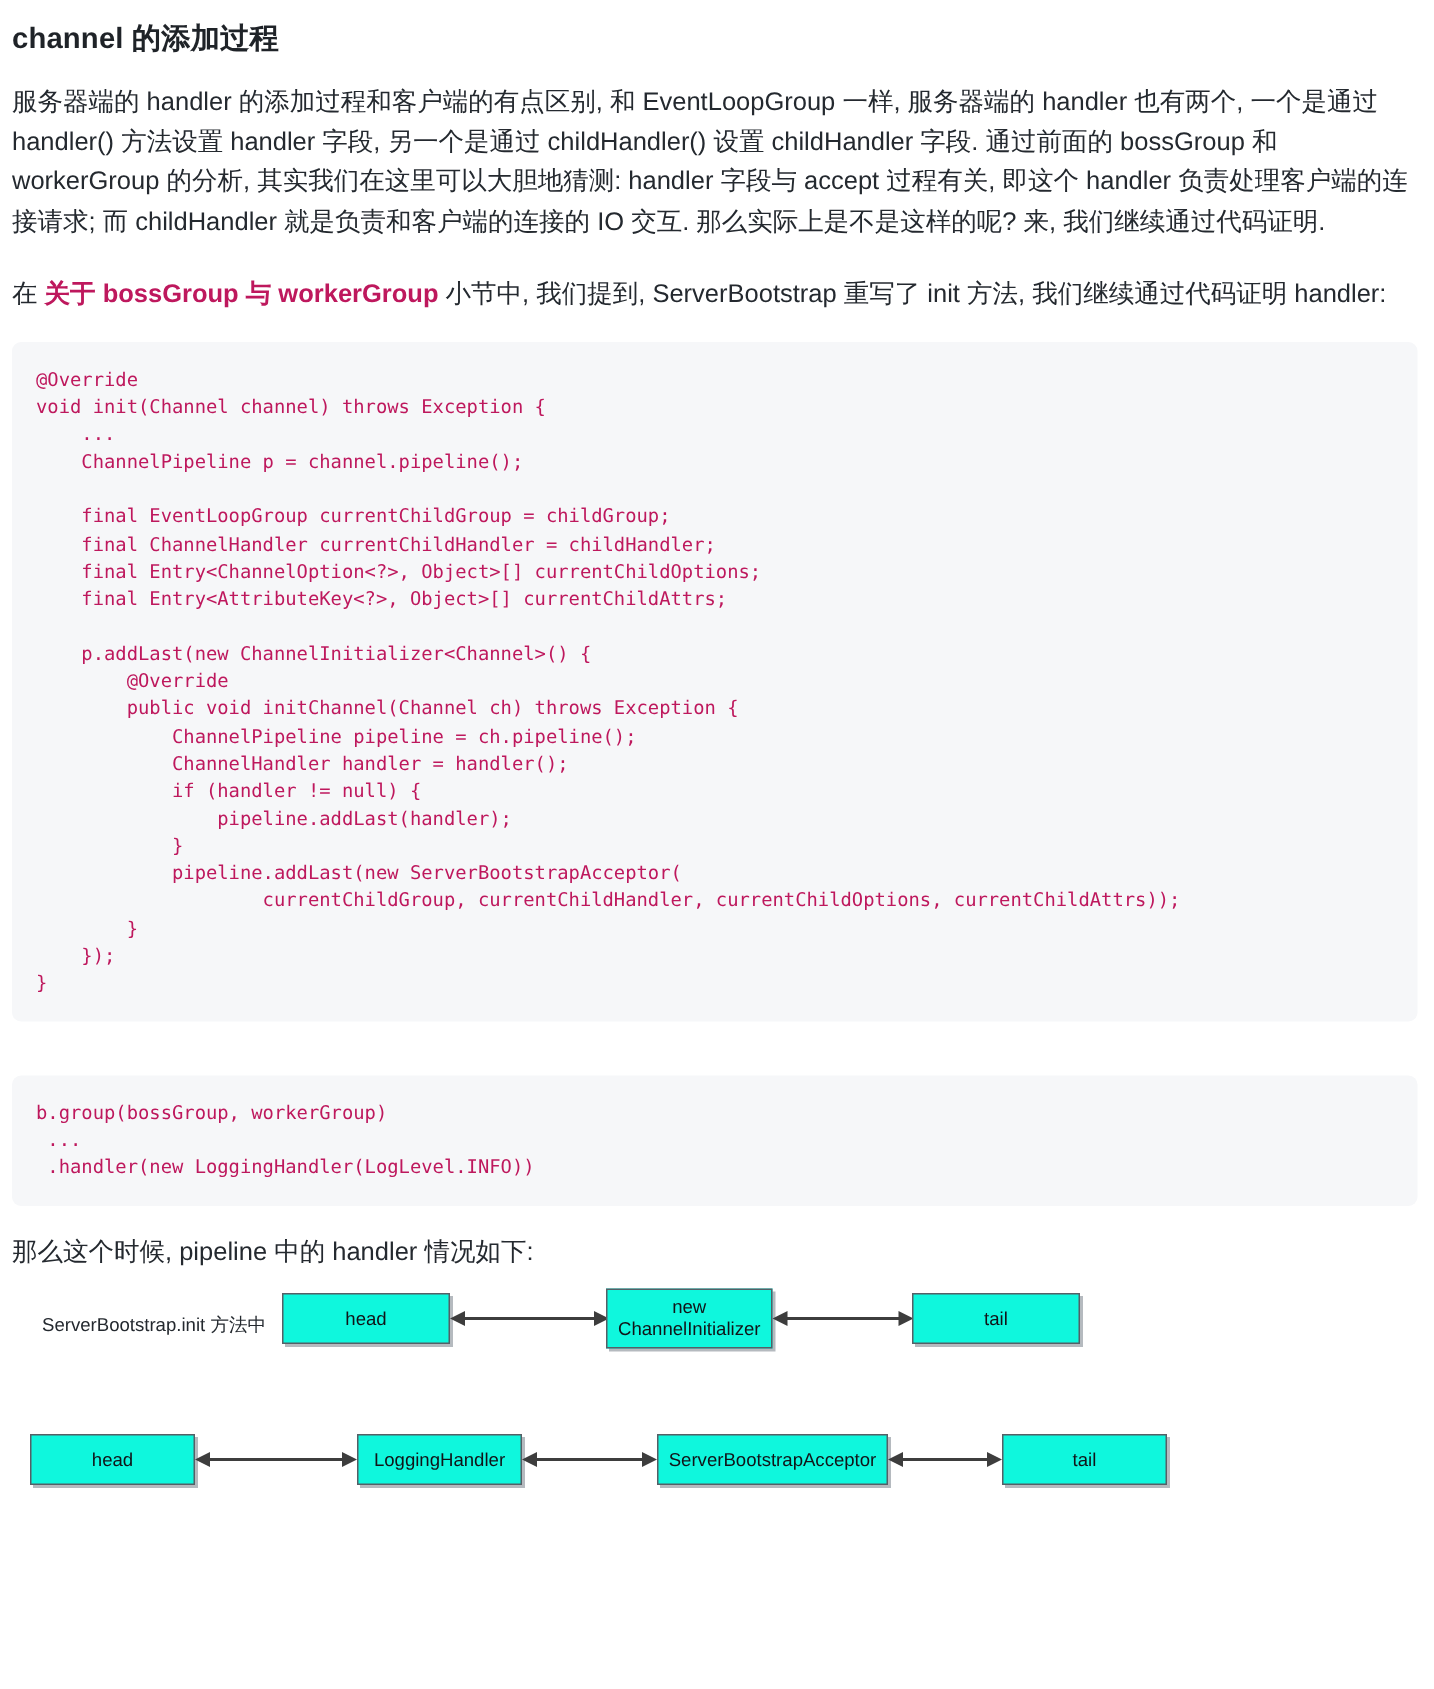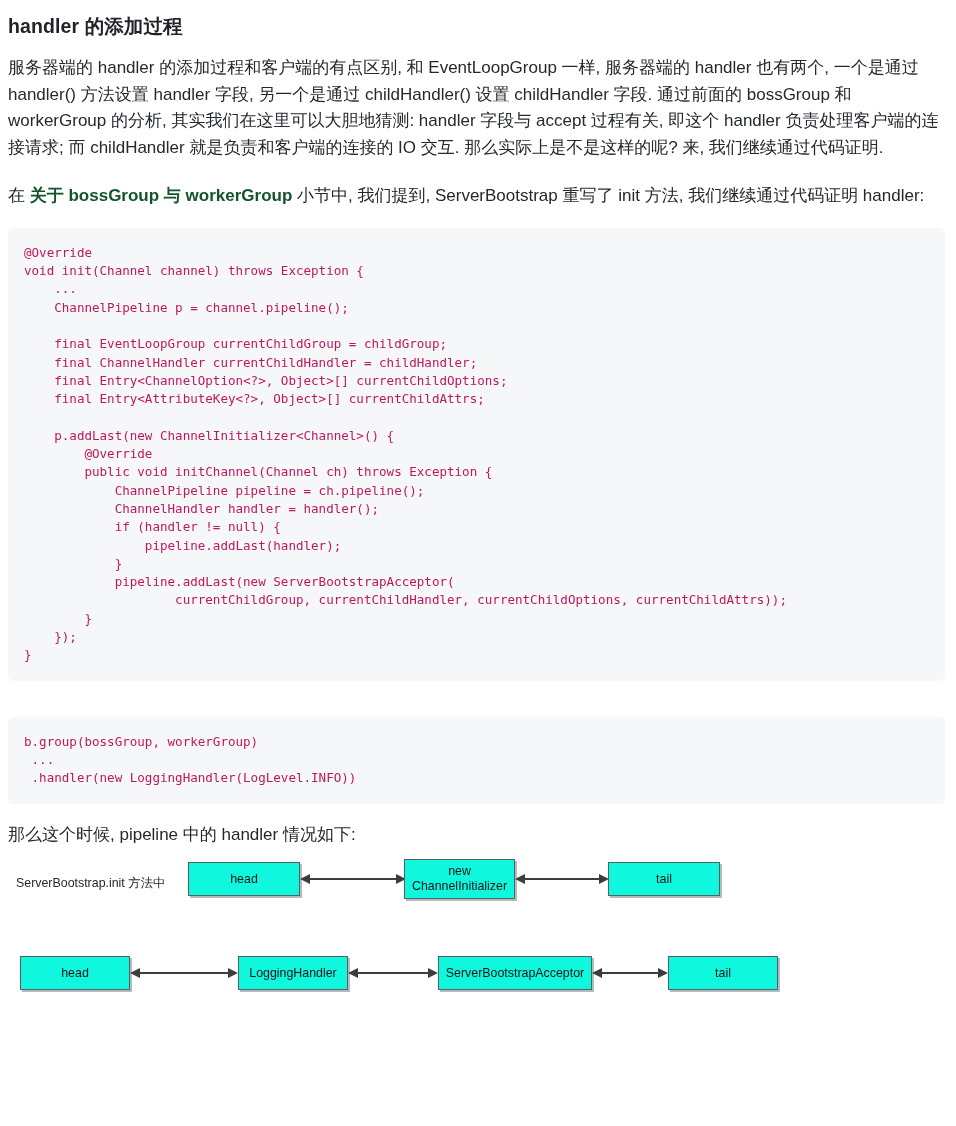--- a/index.html
+++ b/index.html
@@ -34,21 +34,21 @@
 
   p.para {
     font-size: 17px;
     line-height: 26.5px;
     color: #24292f;
     margin: 0;
     padding: 0 12px 0 8px;
     text-align: left;
     word-break: break-word;
   }
-  p.para b, p.para strong { font-weight: bold; color: #14532d; }
+  p.para b, p.para strong { font-weight: bold; color: #be185d; }
 
   .spacer-22 { height: 22px; }
   .spacer-18 { height: 18px; }
   .spacer-16 { height: 16px; }
   .spacer-10 { height: 10px; }
   .spacer-8  { height: 8px; }
 
   pre.codeblock {
     background: #f6f7f9;
     border-radius: 6px;
@@ -89,21 +89,21 @@
     color: #24292f;
     white-space: nowrap;
   }
   .arrow-svg { position: absolute; overflow: visible; }
 </style>
 </head>
 <body>
 
 <div class="page">
 
-  <h1 class="doc-title">handler 的添加过程</h1>
+  <h1 class="doc-title">channel 的添加过程</h1>
 
   <div class="spacer-16"></div>
 
   <p class="para">服务器端的 handler 的添加过程和客户端的有点区别, 和 EventLoopGroup 一样, 服务器端的 handler 也有两个, 一个是通过 handler() 方法设置 handler 字段, 另一个是通过 childHandler() 设置 childHandler 字段. 通过前面的 bossGroup 和 workerGroup 的分析, 其实我们在这里可以大胆地猜测: handler 字段与 accept 过程有关, 即这个 handler 负责处理客户端的连接请求; 而 childHandler 就是负责和客户端的连接的 IO 交互. 那么实际上是不是这样的呢? 来, 我们继续通过代码证明.</p>
 
   <div class="spacer-22"></div>
 
   <p class="para"><span>在 </span><b>关于 bossGroup 与 workerGroup</b><span> 小节中, 我们提到, ServerBootstrap 重写了 init 方法, 我们继续通过代码证明 handler:</span></p>
 
   <div class="spacer-18"></div>
@@ -141,21 +141,21 @@
  ...
  .handler(new LoggingHandler(LogLevel.INFO))</pre>
 
   <div class="spacer-18"></div>
 
   <p class="para">那么这个时候, pipeline 中的 handler 情况如下:</p>
 
   <div class="spacer-8"></div>
 
   <div class="diagram" style="height:62px;">
-    <span class="dlabel" style="left:16px; top:19px;">ServerBootstrap.init 方法中</span>
+    <span class="dlabel" style="left:28px; top:19px;">ServerBootstrap.init 方法中</span>
 
     <div class="dbox" style="left:188px; top:6px; width:112px; height:34px;">
       <span>head</span>
     </div>
 
     <svg class="arrow-svg" style="left:300px; top:16px;" width="106" height="14" viewBox="0 0 106 14">
       <line x1="6" y1="7" x2="100" y2="7" stroke="#3d3d3d" stroke-width="2"></line>
       <polygon points="0,7 10,2 10,12" fill="#3d3d3d"></polygon>
       <polygon points="106,7 96,2 96,12" fill="#3d3d3d"></polygon>
     </svg>

